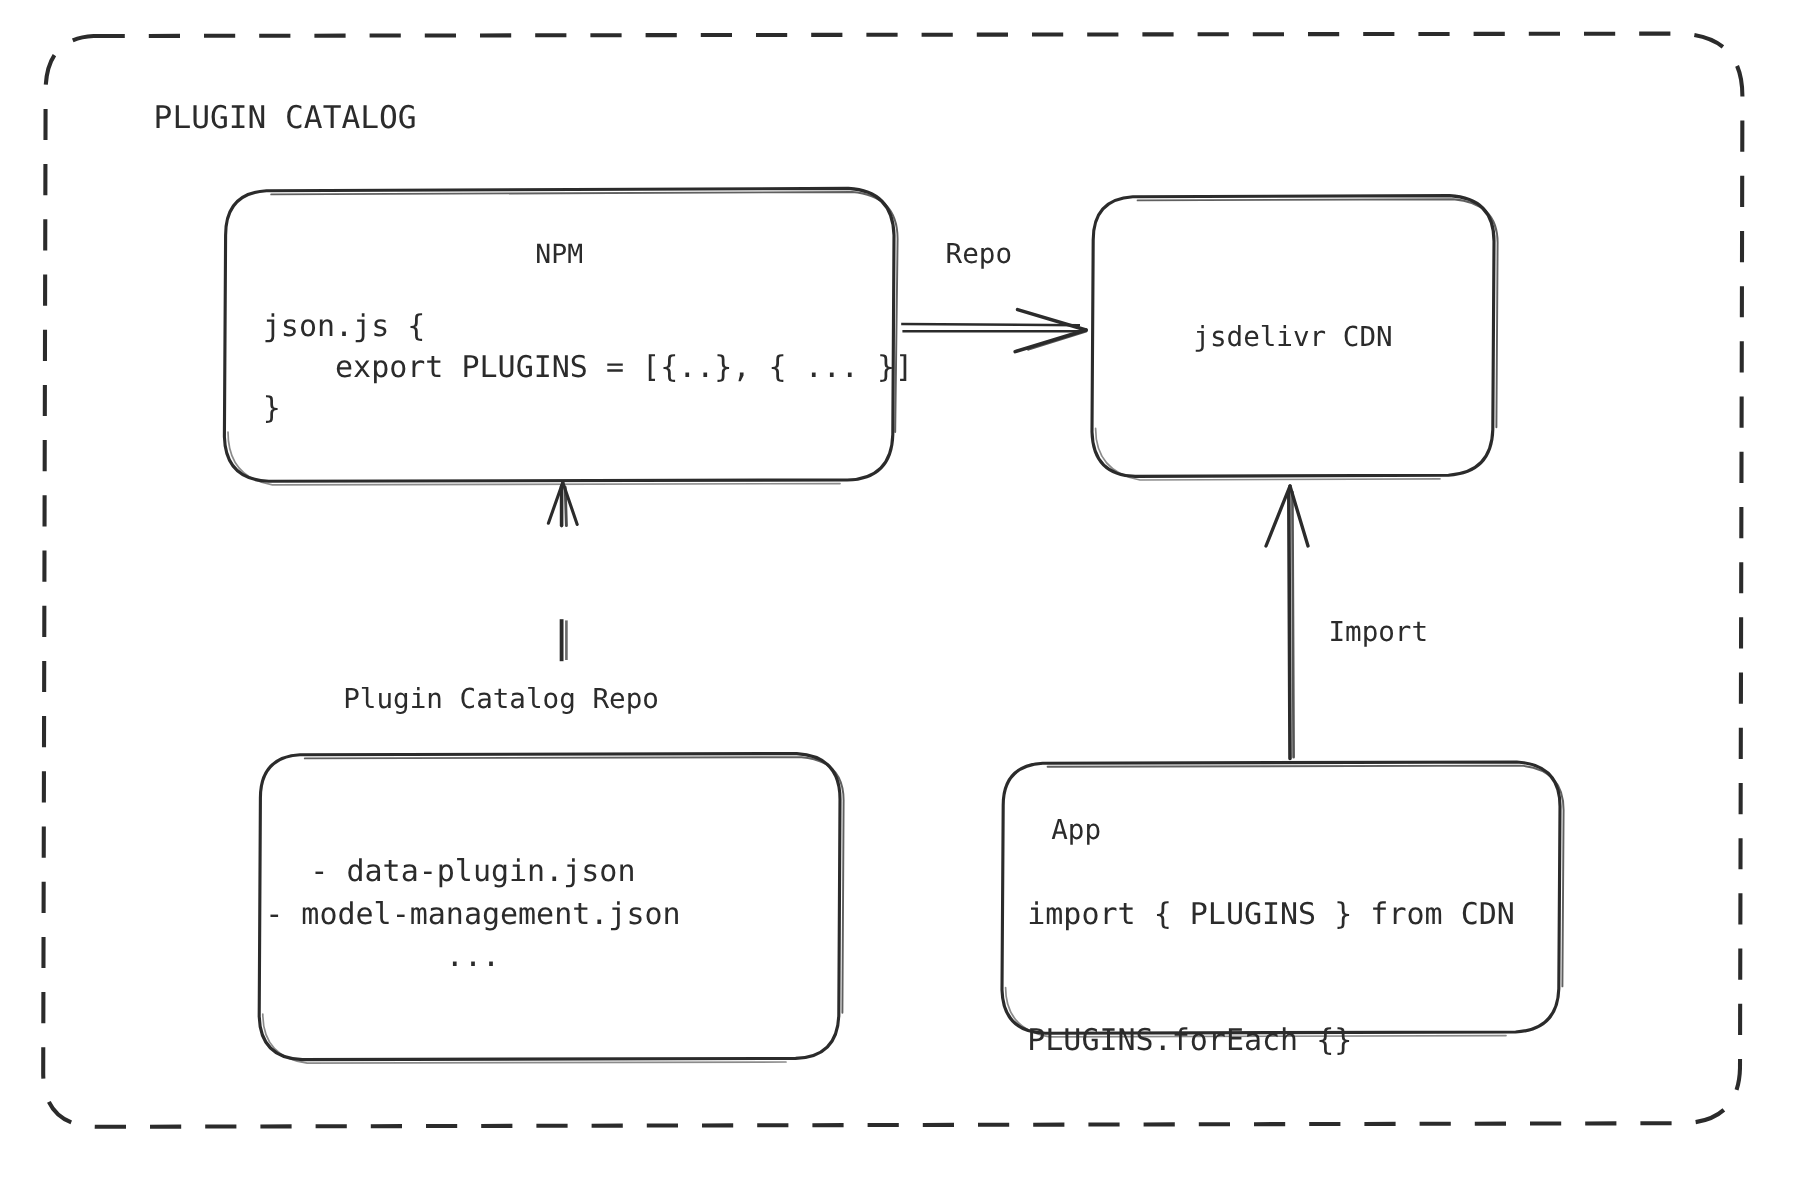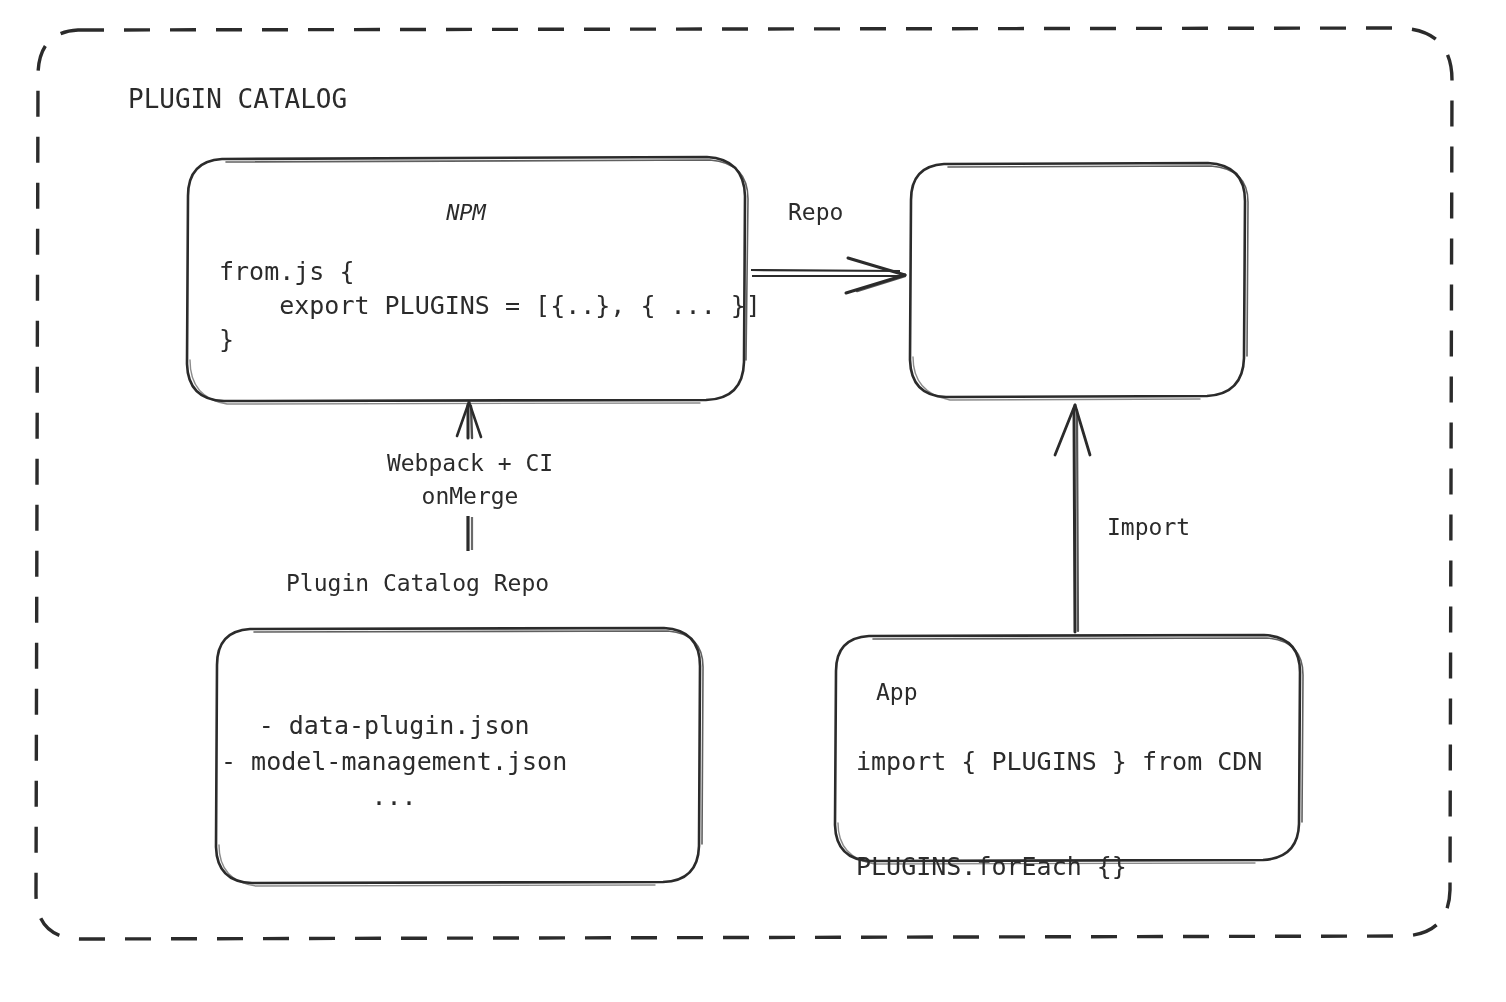--- a/index.html
+++ b/index.html
@@ -39,21 +39,20 @@
     margin-left: 28px;
   }
 
   
   #npm-title {
     left: 187px;
     top: 198px;
     width: 558px;
     text-align: center;
     font-size: 22px;
-    font-style: italic;
   }
   #npm-code {
     left: 219px;
     top: 255px;
     font-size: 25px;
     line-height: 1.35;
   }
 
   
   #cdn-title {
@@ -236,29 +235,28 @@
       <path d="M 1078 631 L 1077 410" fill="none" stroke="#2b2b2b" stroke-width="2.2" stroke-linecap="round" opacity="0.8"></path>
       <path d="M 1055 455 L 1075 405" fill="none" stroke="#2b2b2b" stroke-width="2.8" stroke-linecap="round"></path>
       <path d="M 1075 405 L 1090 455" fill="none" stroke="#2b2b2b" stroke-width="2.8" stroke-linecap="round"></path>
     </g>
   </svg>
 
   <div class="lbl" id="group-title">PLUGIN CATALOG</div>
 
   <div class="lbl" id="npm-title">NPM</div>
 
-  <div class="lbl" id="npm-code">from.js {
+  <div class="lbl" id="npm-code">json.js {
     export PLUGINS = [{..}, { ... }]
 }</div>
 
   <div class="lbl" id="cache-label">Repo</div>
 
-
-  <div class="lbl" id="webpack-label">Webpack + CI
-onMerge</div>
+  <div class="lbl" id="cdn-title">jsdelivr CDN</div>
+
 
   <div class="lbl" id="repo-caption">Plugin Catalog Repo</div>
 
   <div class="lbl" id="repo-list">- data-plugin.json
 - model-management.json
 ...</div>
 
   <div class="lbl" id="import-label">Import</div>
 
   <div class="lbl" id="app-title">App</div>

